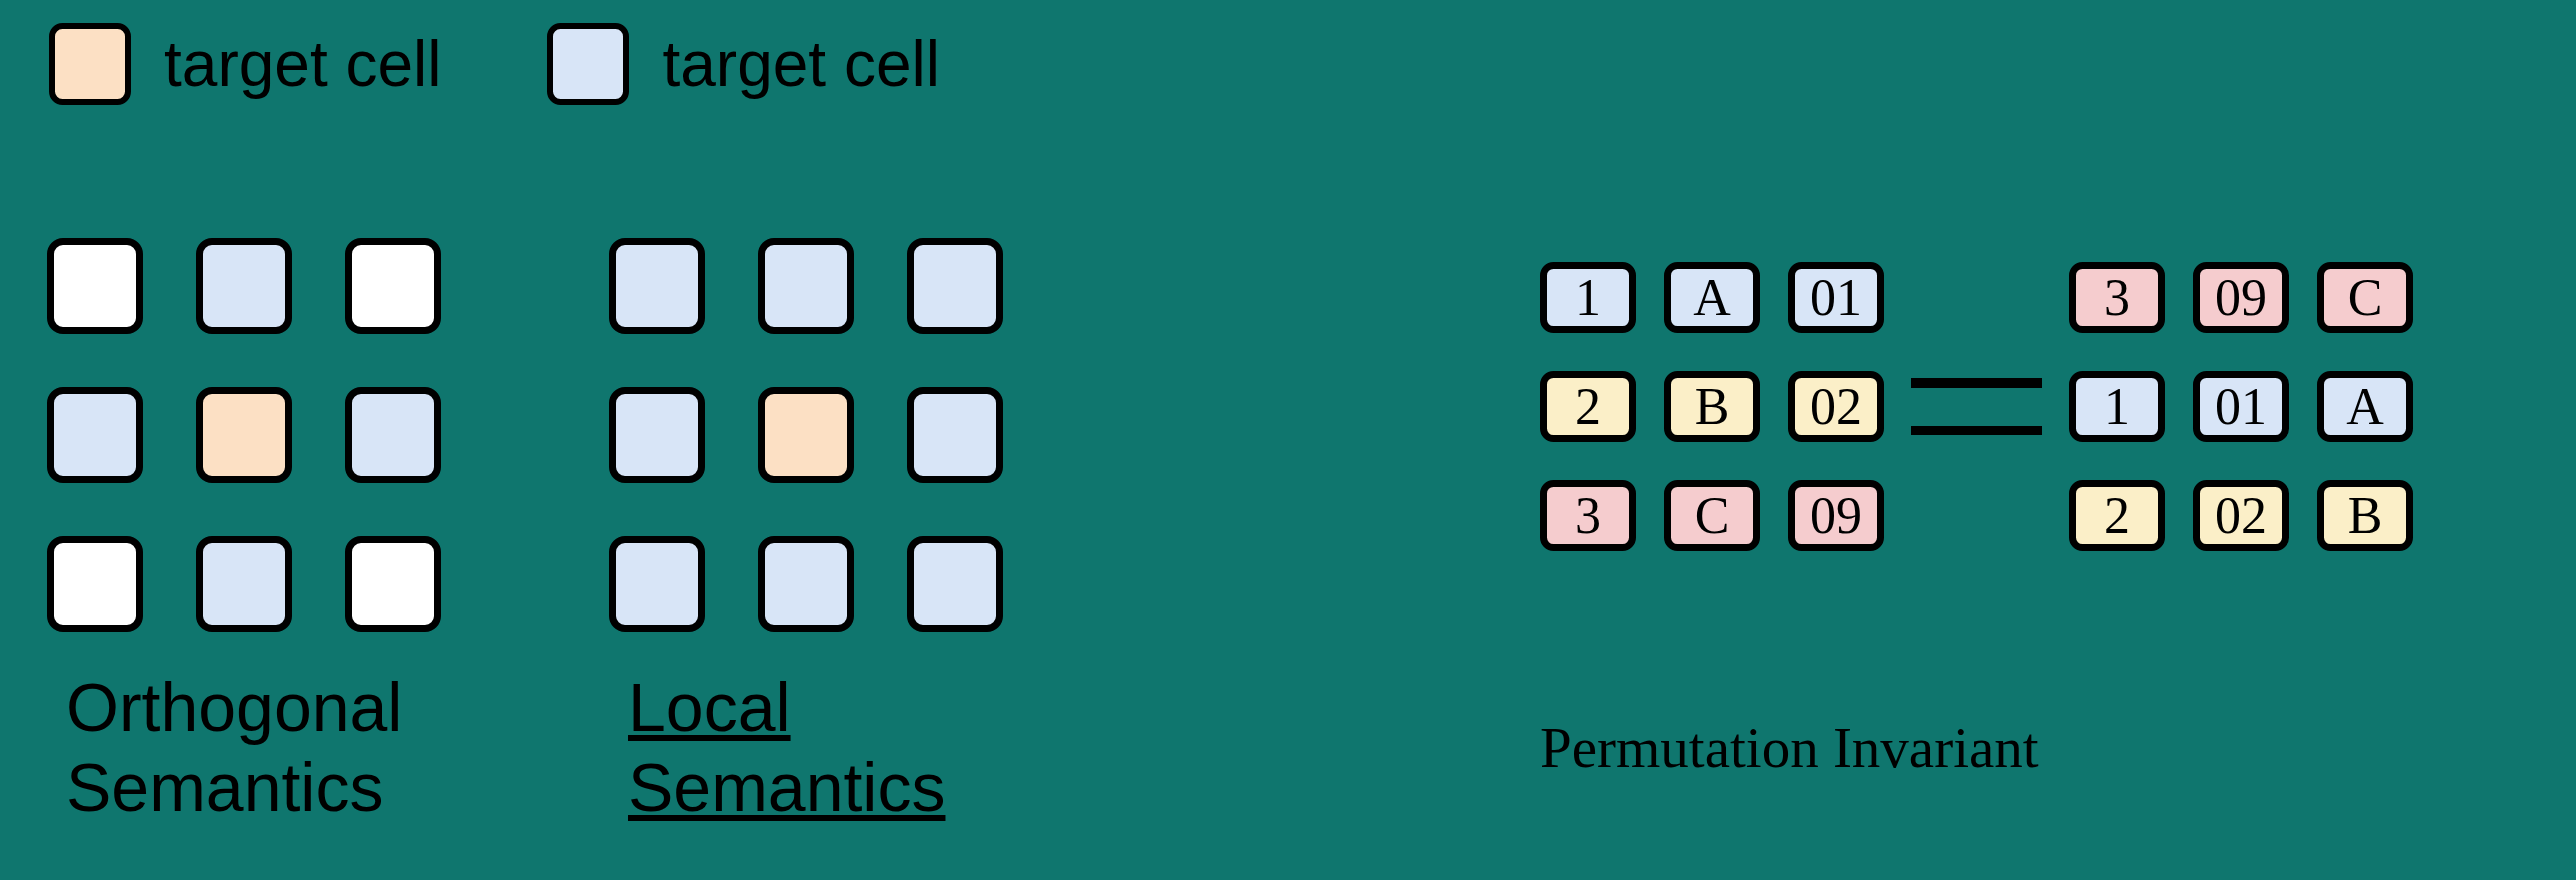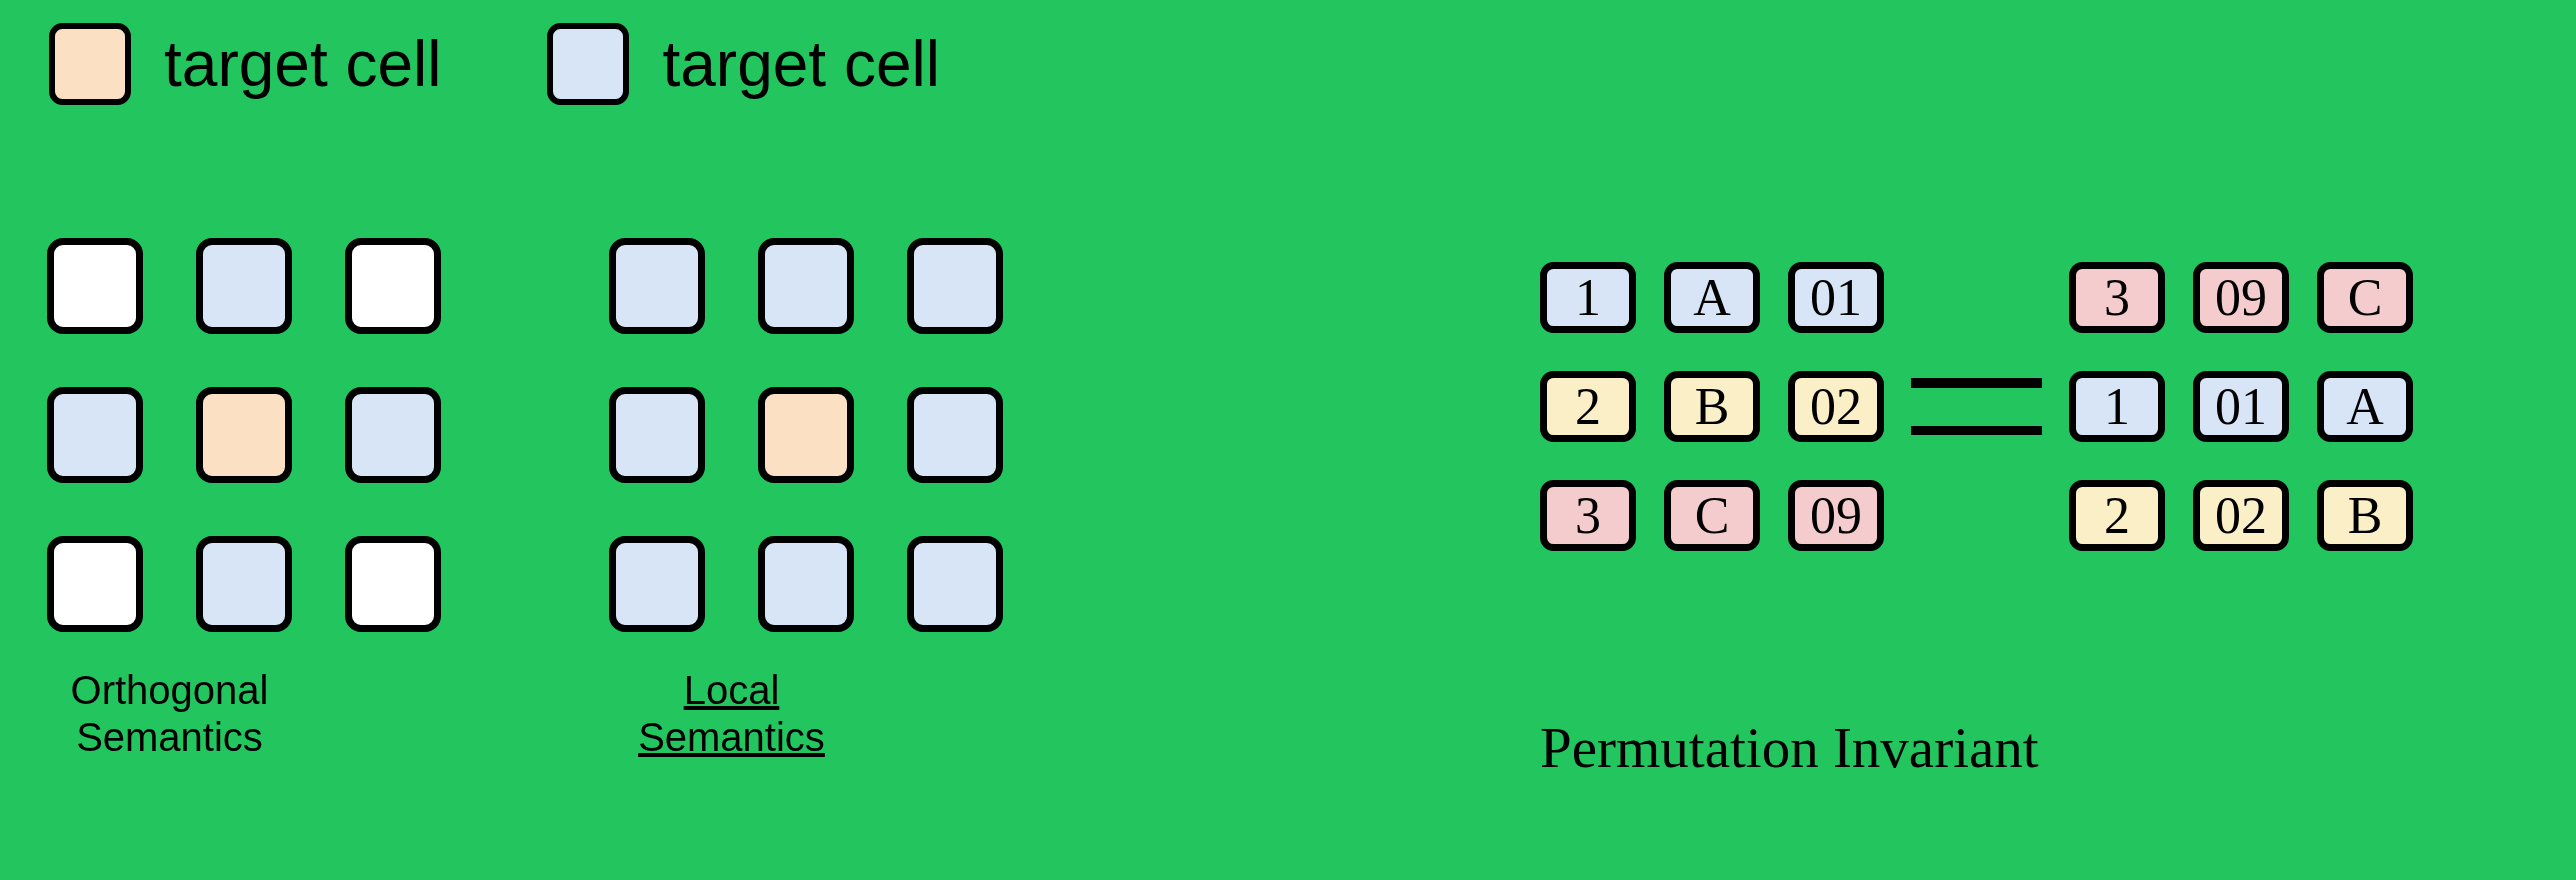--- a/index.html
+++ b/index.html
@@ -7,21 +7,21 @@
     padding: 0;
     background: #ffffff;
   }
   body {
     font-family: "Liberation Sans", sans-serif;
   }
   #stage {
     position: relative;
     width: 2576px;
     height: 881px;
-    background: #22c55e;
+    background: #0f766e;
     overflow: hidden;
   }
 
   
   .legend {
     position: absolute;
     left: 49px;
     top: 23px;
     display: flex;
     align-items: center;
@@ -69,24 +69,25 @@
     width: 96px;
     height: 96px;
     border: 7.3px solid #000000;
     border-radius: 16px;
     background: #ffffff;
   }
 
   .block-caption {
     margin-top: 35px;
     width: 245px;
-    text-align: center;
-    font-size: 40px;
+    text-align: left;
+    font-size: 68px;
     line-height: 1.18;
     color: #000000;
+    margin-left: 19px;
   }
   .block-caption span { display: block; }
 
   
   #perm-section {
     position: absolute;
     left: 1540px;
     top: 262px;
   }
   .perm-row {

